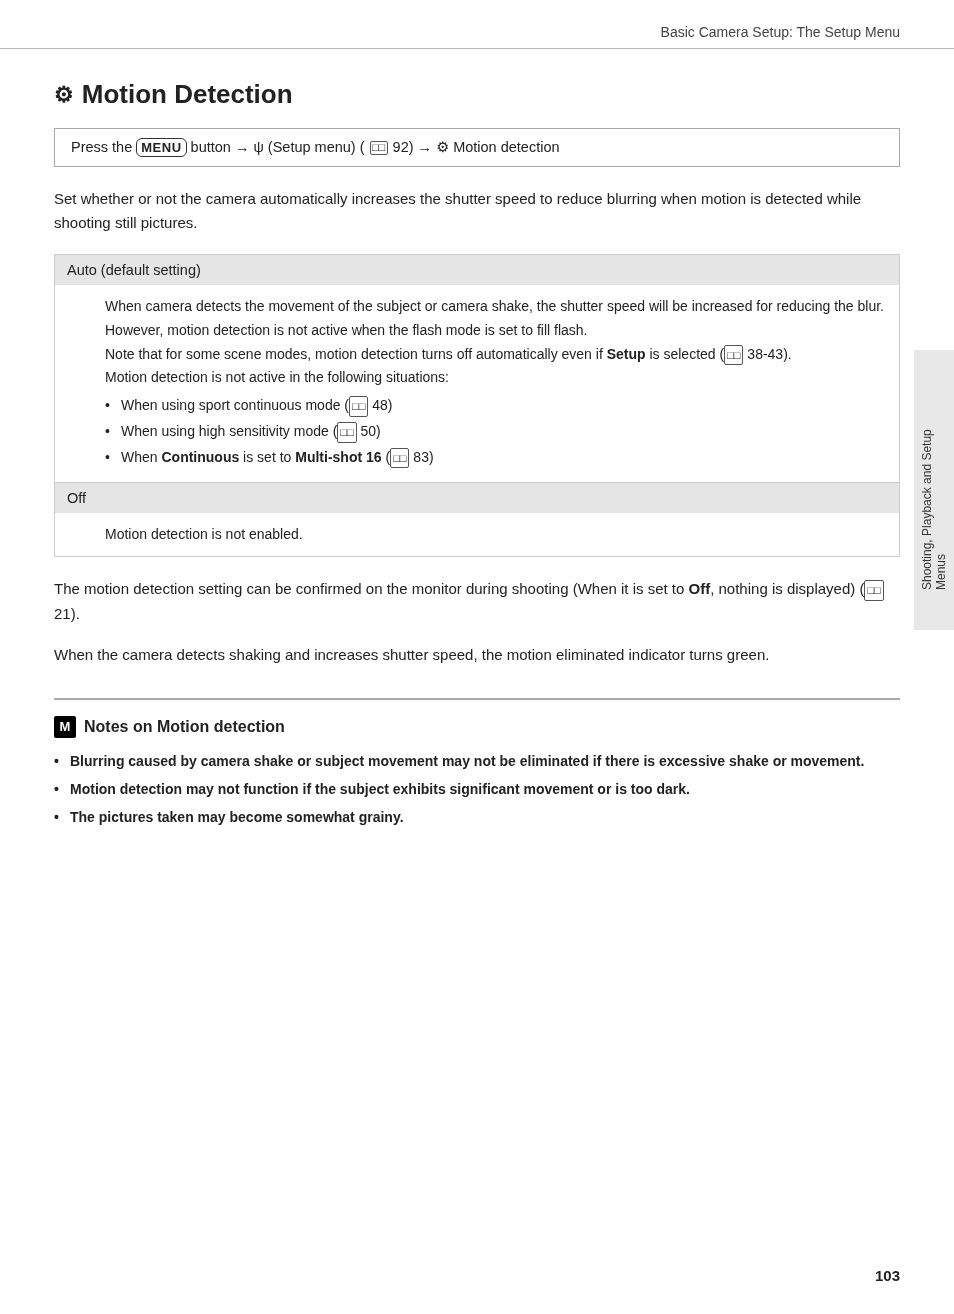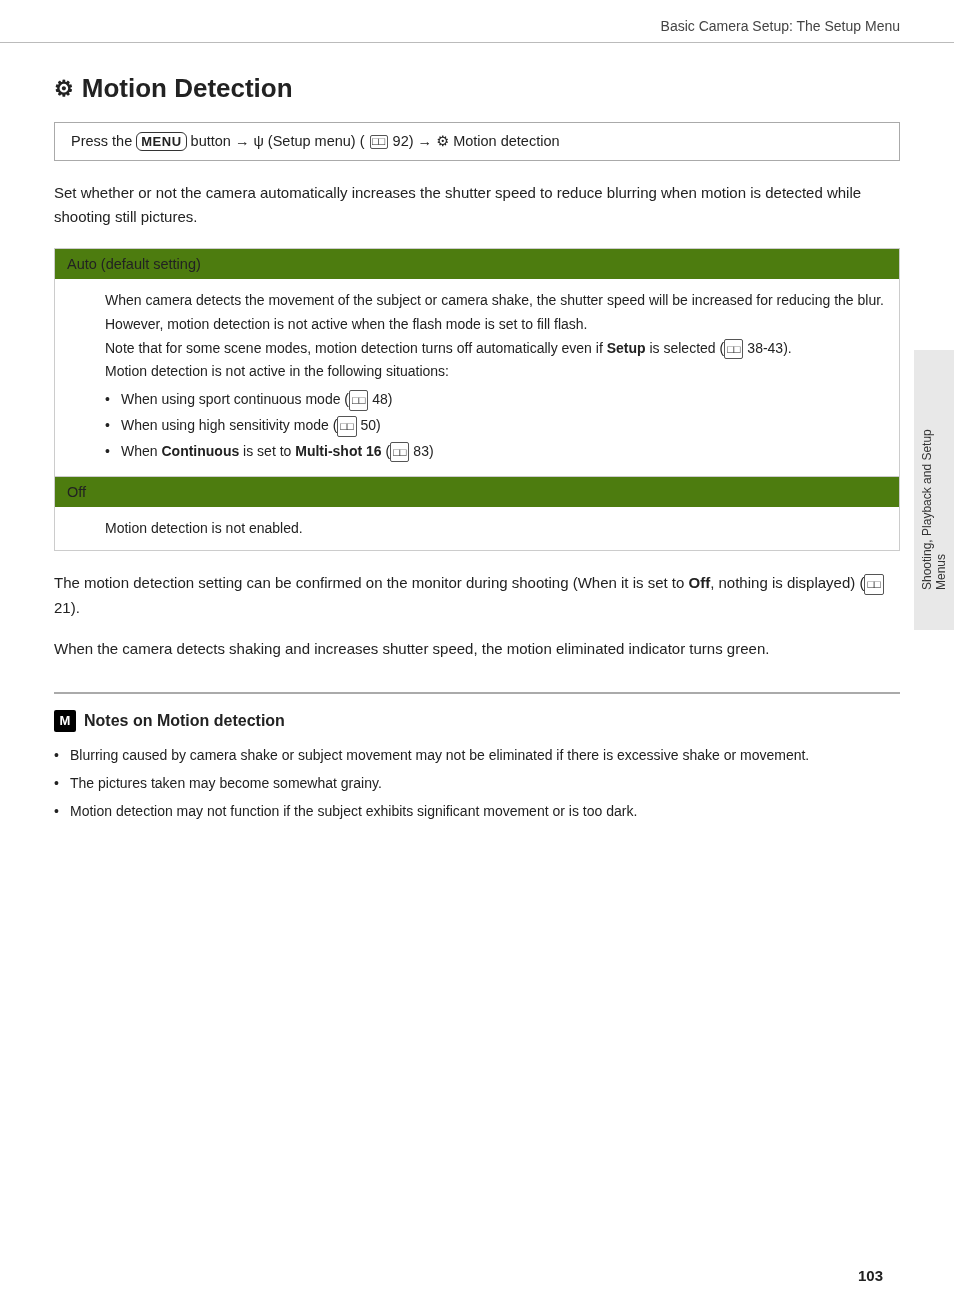--- a/index.html
+++ b/index.html
@@ -8,21 +8,21 @@
       font-size: 15px;
       color: #222;
       background: #fff;
       width: 954px;
       min-height: 1314px;
       position: relative;
     }
 
     .page-header {
       text-align: right;
-      padding: 18px 54px 8px 54px;
+      padding: 24px 54px 8px 54px;
       font-size: 14px;
       color: #444;
       border-bottom: 1px solid #bbb;
       margin-bottom: 0;
     }
 
     .main-content {
       padding: 30px 54px 40px 54px;
     }
 
@@ -78,21 +78,21 @@
       margin-bottom: 18px;
     }
 
     .setting-table {
       width: 100%;
       border-collapse: collapse;
       margin-bottom: 20px;
     }
 
     .setting-header {
-      background: #4d7c0f;
+      background: #e5e5e5;
       padding: 7px 12px;
       font-size: 14.5px;
       font-weight: normal;
     }
 
     .setting-body {
       padding: 10px 12px 10px 50px;
       font-size: 14px;
       line-height: 1.7;
       vertical-align: top;
@@ -139,21 +139,21 @@
       padding: 40px 6px;
       height: 280px;
       display: flex;
       align-items: center;
       justify-content: center;
     }
 
     .page-number {
       position: absolute;
       bottom: 30px;
-      right: 71px;
+      right: 54px;
       font-size: 15px;
       font-weight: bold;
     }
 
     .notes-section {
       margin-top: 30px;
       padding-top: 16px;
       border-top: 2px solid #aaa;
     }
 
@@ -183,20 +183,21 @@
       list-style: none;
       padding-left: 0;
     }
 
     .notes-list li {
       padding-left: 16px;
       position: relative;
       margin-bottom: 6px;
       font-size: 14px;
       line-height: 1.6;
+      font-weight: bold;
     }
 
     .notes-list li::before {
       content: '•';
       position: absolute;
       left: 0;
     }
 
     .bold { font-weight: bold; }
   </style>
@@ -269,22 +270,22 @@
     When the camera detects shaking and increases shutter speed, the motion eliminated indicator turns green.
   </p>
 
   <div class="notes-section">
     <div class="notes-title">
       <span class="notes-icon">M</span>
       <span>Notes on Motion detection</span>
     </div>
     <ul class="notes-list">
       <li>Blurring caused by camera shake or subject movement may not be eliminated if there is excessive shake or movement.</li>
+      <li>Motion detection may not function if the subject exhibits significant movement or is too dark.</li>
       <li>The pictures taken may become somewhat grainy.</li>
-      <li>Motion detection may not function if the subject exhibits significant movement or is too dark.</li>
     </ul>
   </div>
 
 </div>
 
 <div class="right-tab">
   <span>Shooting, Playback and Setup Menus</span>
 </div>
 
 <div class="page-number">103</div>

